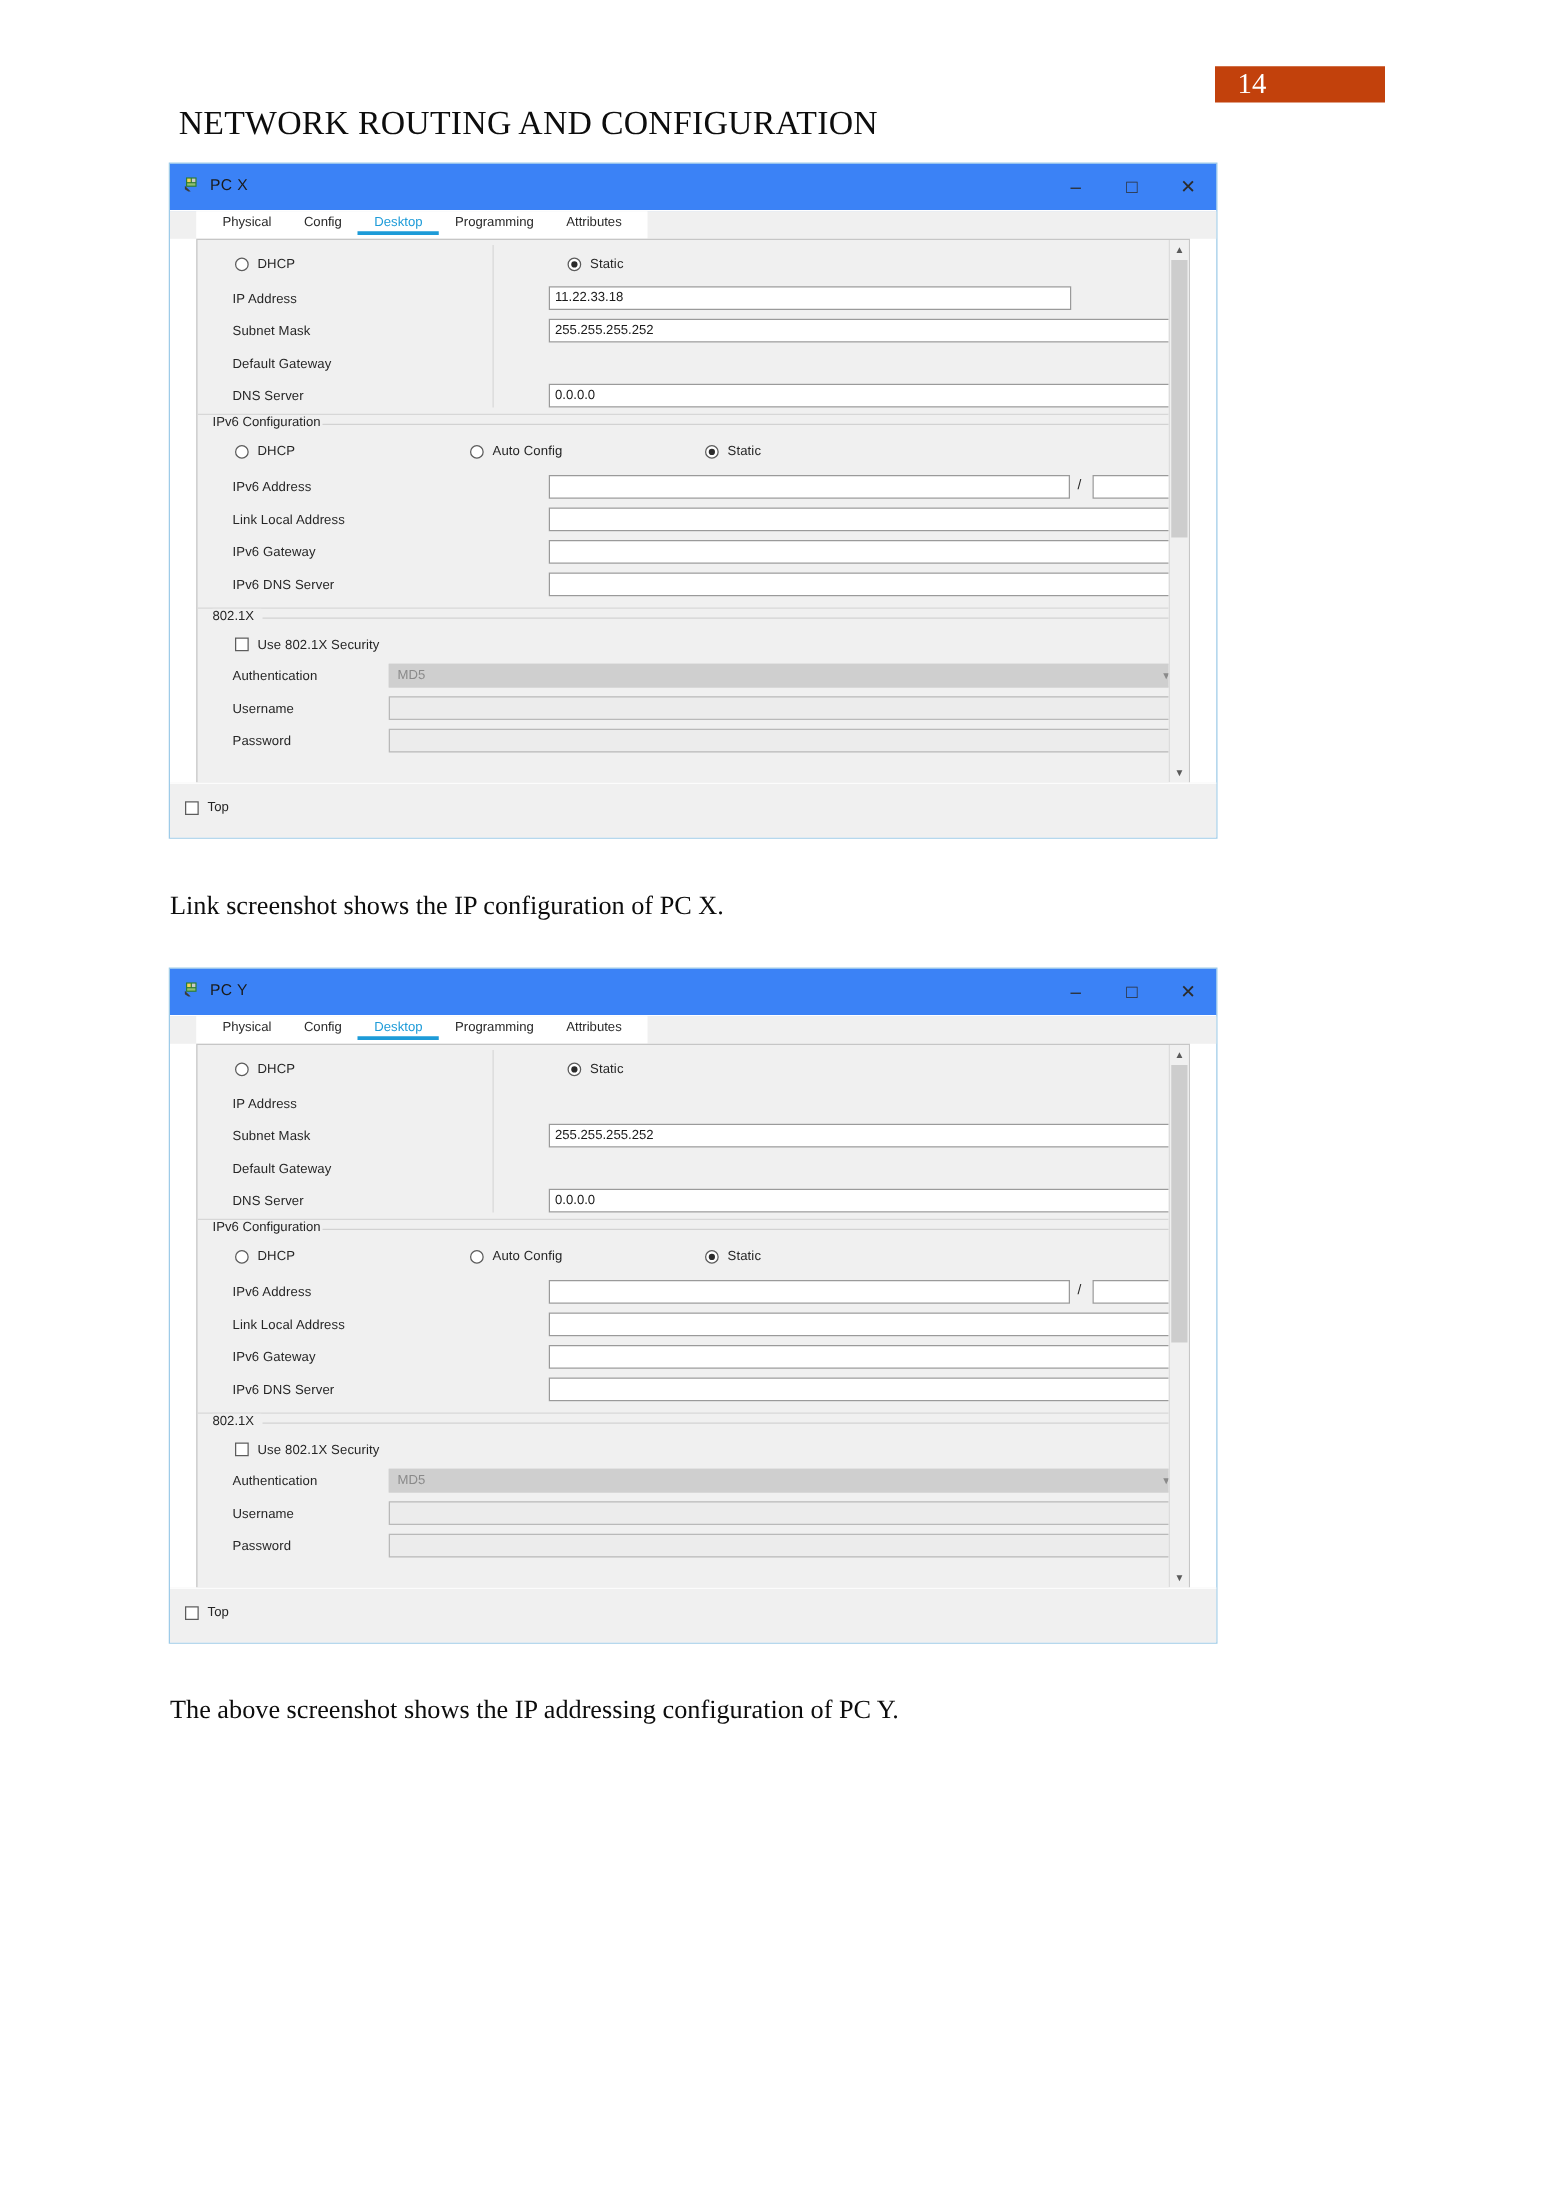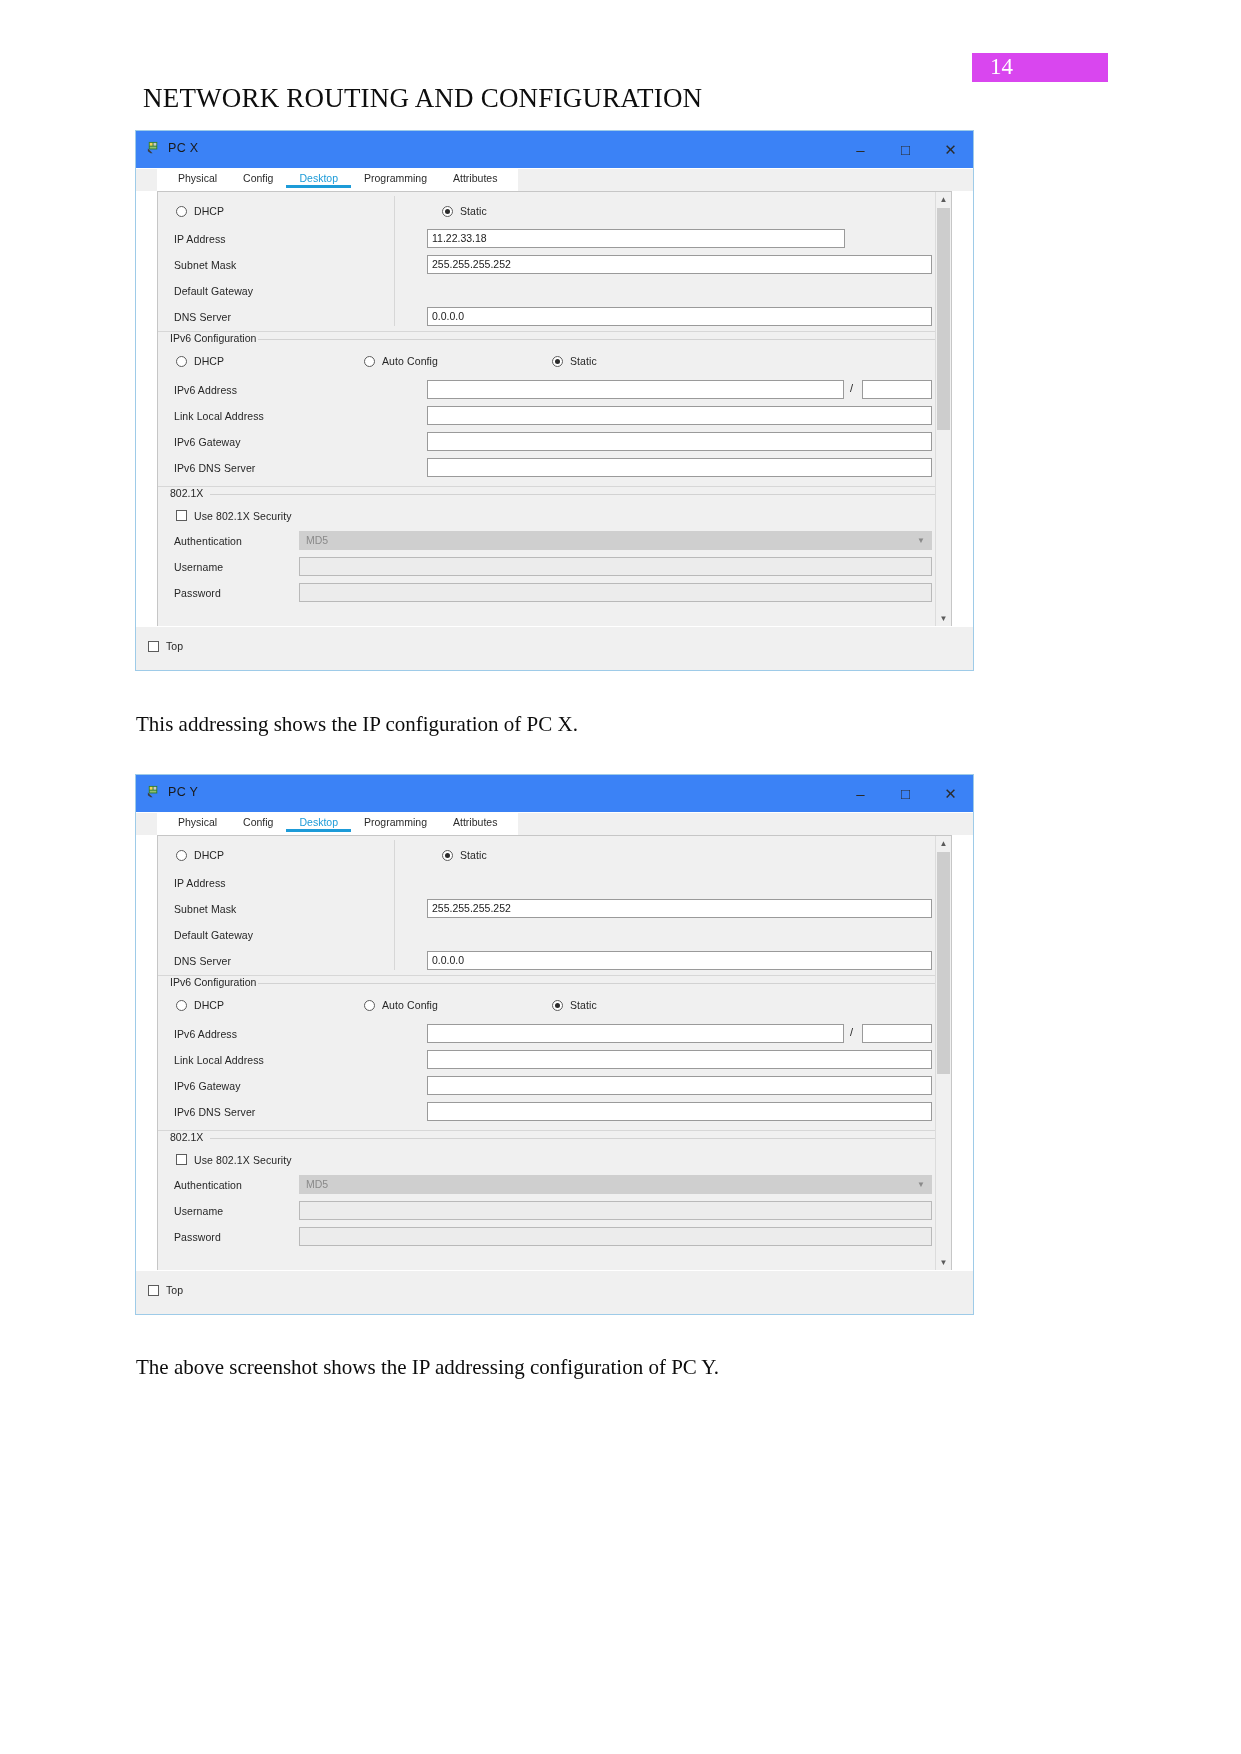--- a/index.html
+++ b/index.html
@@ -33,21 +33,21 @@
     letter-spacing: 0.2px;
     color: #0d0d0d;
     white-space: nowrap;
   }
   .page-badge {
     position: absolute;
     left: 972px;
     top: 53px;
     width: 136px;
     height: 29px;
-    background: #d946ef;
+    background: #c2410c;
   }
   .page-badge span {
     position: absolute;
     left: 18px;
     top: 1px;
     font-family: "Liberation Serif", serif;
     font-size: 23px;
     color: #ffffff;
   }
 
@@ -171,21 +171,21 @@
   .pt-sb-thumb {
     position: absolute;
     left: 1px; top: 16px;
     width: 13px; height: 222px;
     background: #cdcdcd;
   }
 
   
   .row {
     position: absolute;
-    left: 4px;
+    left: 16px;
     width: 100%;
     height: 26px;
   }
   .lbl {
     position: absolute;
     font-family: "Liberation Sans", sans-serif;
     font-size: 10.5px;
     color: #262626;
     white-space: nowrap;
     letter-spacing: 0.1px;
@@ -450,21 +450,21 @@
       <div class="pt-sb-arrow down">▼</div>
     </div>
   </div>
 
   <div class="pt-bottom">
     <span class="chk"></span>
     <span class="lbl">Top</span>
   </div>
 </div>
 
-<div class="para" id="caption-one">This addressing shows the IP configuration of PC X.</div>
+<div class="para" id="caption-one">Link screenshot shows the IP configuration of PC X.</div>
 
 <div class="pt-window" id="window-pcy">
 
   <div class="pt-titlebar">
     <svg class="pt-title-icon" viewBox="0 0 16 16">
       <rect x="3" y="1" width="9" height="8" fill="#2f7d32"></rect>
       <rect x="4" y="2" width="3" height="3" fill="#f2d35b"></rect>
       <rect x="8" y="2" width="3" height="3" fill="#c9c9c9"></rect>
       <rect x="4" y="6" width="7" height="2" fill="#8fbf70"></rect>
       <path d="M2 8 L7 13 L5 13 L2 11 Z" fill="#3b3b3b"></path>

